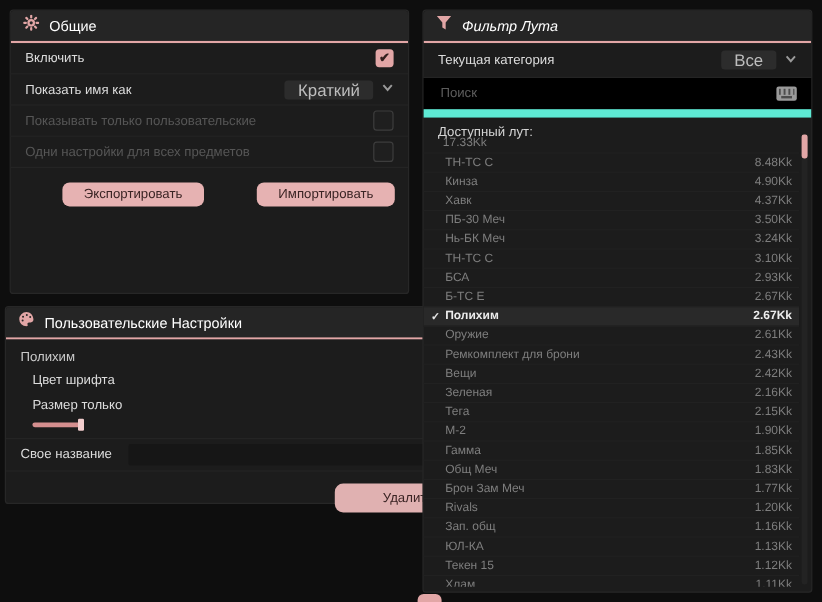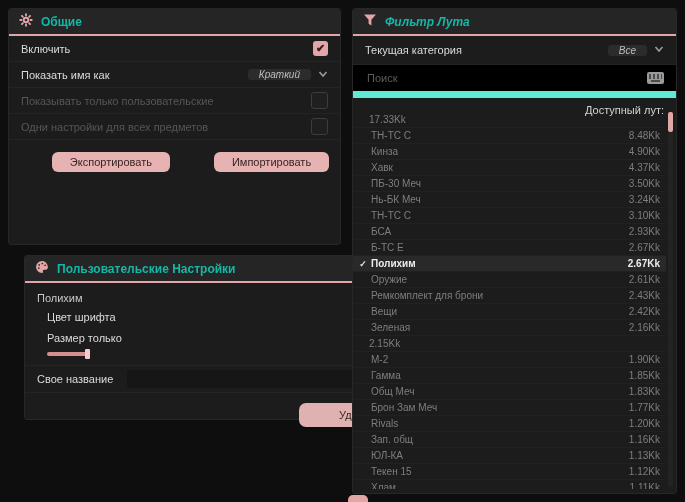--- a/index.html
+++ b/index.html
@@ -1,39 +1,39 @@
 <!DOCTYPE html>
 <html><head>
 <meta charset="utf-8">
 <style>
   html,body{margin:0;padding:0;background:#0d0d0d;overflow:hidden;}
   #app{position:relative;width:685px;height:502px;background:#0e0e0e;
        font-family:"Liberation Sans",sans-serif;color:#e0e0e0;}
   .panel{position:absolute;background:#1c1c1c;border:1px solid #272727;border-radius:3px;box-sizing:border-box;}
   #panel-general{left:8px;top:8px;width:333px;height:237px;}
-  #panel-custom{left:24px;top:255px;width:398px;height:165px;}
+  #panel-custom{left:4px;top:255px;width:398px;height:165px;}
   #panel-filter{left:352px;top:8px;width:325px;height:486px;}
 
   .panel-header{display:flex;align-items:center;gap:8px;height:25px;padding:0 10px;
     background:#252525;border-bottom:2px solid #e2a6a6;border-radius:3px 3px 0 0;}
-  .panel-title{font-size:12px;font-weight:bold;color:#14b8a6;}
+  .panel-title{font-size:12px;font-weight:normal;color:#ffffff;}
   .panel-title.italic{font-style:italic;}
 
   .row{display:flex;align-items:center;justify-content:space-between;
        padding:0 12px;min-height:25px;border-bottom:1px solid #242424;font-size:11px;}
   .row:last-child{border-bottom:none;}
   .row .label{color:#dcdcdc;}
   .row.disabled .label{color:#565656;}
 
   .checkbox{width:15px;height:15px;border-radius:3px;display:flex;align-items:center;justify-content:center;}
   .checkbox.checked{background:#e2a6a6;color:#33201f;font-size:11px;font-weight:bold;}
   .checkbox.empty{border:1px solid #3d3d3d;background:#1f1f1f;}
 
   .select-wrap{display:flex;align-items:center;gap:7px;}
-  .select-box{background:#2c2c2c;color:#bdbdbd;padding:0 11px;border-radius:3px;font-size:10px;font-style:italic;}
+  .select-box{background:#2c2c2c;color:#bdbdbd;padding:0 11px;border-radius:3px;font-size:14px;}
   .chev{width:10px;height:10px;}
 
   .btn-row{display:flex;justify-content:center;gap:12px;padding:9px 0;border-bottom:none;}
   .pill-btn{background:#e6b2b2;color:#3a2424;border:none;border-radius:6px;
     padding:4px 18px;font-size:11px;font-family:"Liberation Sans",sans-serif;cursor:pointer;margin-left:32px;}
 
   .section-label{padding:9px 12px 2px 12px;font-size:11px;color:#c9c9c9;}
   .sub-row{padding-left:22px;}
   .palette-dot{width:14px;height:14px;border-radius:50%;
     background:conic-gradient(#c9c9c9,#8d8d8d,#b5b5b5,#9e9e9e,#c9c9c9);
@@ -51,21 +51,21 @@
 
   .search-row{display:flex;align-items:center;justify-content:space-between;
     background:#000000;margin:0;padding:0 12px;height:26px;border-bottom:7px solid #5eead4;}
   .search-input{flex:1;background:transparent;border:none;outline:none;color:#cccccc;font-size:11px;}
   .search-input::placeholder{color:#5d5d5d;}
   .kbd-icon{width:17px;height:12px;background:#9a9a9a;border-radius:2px;position:relative;}
   .kbd-icon::after{content:"";position:absolute;left:2px;top:2px;right:2px;height:5px;
     background:linear-gradient(90deg,#4c4c4c 2px,transparent 2px);background-size:4px 5px;}
   .kbd-icon::before{content:"";position:absolute;left:4px;bottom:2px;right:4px;height:2px;background:#4c4c4c;}
 
-  .list-header{padding:6px 12px 4px 12px;font-size:11px;color:#d4d4d4;text-align:right;}
+  .list-header{padding:6px 12px 4px 12px;font-size:11px;color:#d4d4d4;}
   #loot-list{position:absolute;left:0;right:10px;top:103px;bottom:4px;overflow:hidden;}
   .loot-row{display:flex;align-items:center;height:15px;padding:0 6px 0 4px;font-size:10px;
     color:#7e7e7e;border-bottom:1px solid #212121;cursor:pointer;}
   .loot-row .check{width:12px;text-align:center;color:#e6e6e6;font-size:9px;visibility:hidden;}
   .loot-row .iname{flex:1;padding-left:2px;}
   .loot-row .ival{text-align:right;}
   .loot-row.selected{color:#ededed;background:#292929;font-weight:bold;}
   .loot-row.selected .check{visibility:visible;}
 
   .vscroll{position:absolute;right:3px;top:103px;bottom:6px;width:5px;background:#232323;border-radius:2px;}
@@ -267,20 +267,21 @@
     <span class="iname">Вещи</span>
     <span class="ival">2.42Kk</span>
   </div>
         <div class="loot-row">
     <span class="check">✓</span>
     <span class="iname">Зеленая</span>
     <span class="ival">2.16Kk</span>
   </div>
         <div class="loot-row">
     <span class="check">✓</span>
+    <span class="iname">Тега</span>
     <span class="ival">2.15Kk</span>
   </div>
         <div class="loot-row">
     <span class="check">✓</span>
     <span class="iname">М-2</span>
     <span class="ival">1.90Kk</span>
   </div>
         <div class="loot-row">
     <span class="check">✓</span>
     <span class="iname">Гамма</span>

